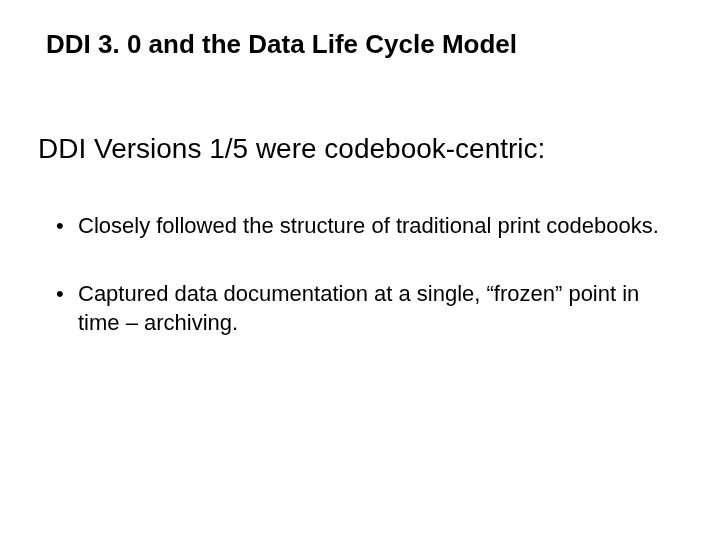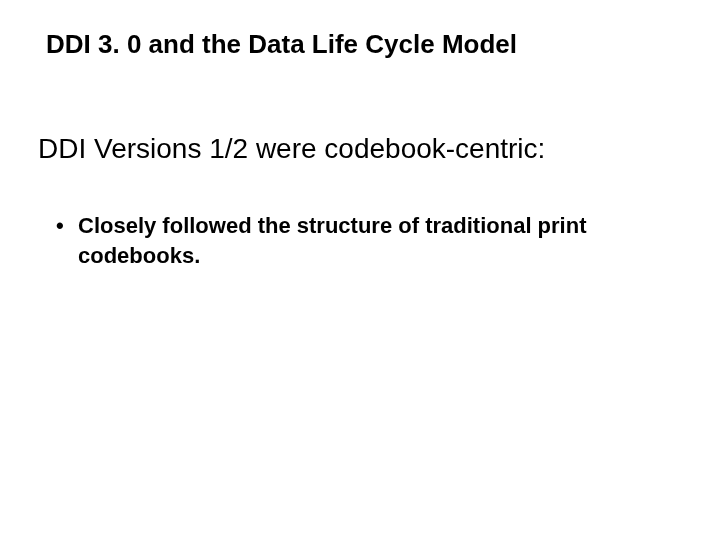--- a/index.html
+++ b/index.html
@@ -20,21 +20,20 @@
   .subtitle {
     font-size: 28px;
     font-weight: normal;
     line-height: 1.3;
     margin-bottom: 44px;
     margin-left: -10px;
   }
   ul {
     list-style: none;
     padding-left: 0;
-    font-weight: bold;
   }
   li {
     font-size: 22px;
     line-height: 1.35;
     margin-bottom: 38px;
     padding-left: 30px;
     position: relative;
   }
   li::before {
     content: "•";
@@ -42,17 +41,18 @@
     left: 8px;
     top: 0;
     font-size: 22px;
   }
 </style>
 </head>
 <body>
 
 <h1 class="title">DDI 3. 0 and the Data Life Cycle Model</h1>
 
-<h2 class="subtitle">DDI Versions 1/2 were codebook-centric:</h2>
+<h2 class="subtitle">DDI Versions 1/5 were codebook-centric:</h2>
 
 <ul>
   <li>Closely followed the structure of traditional print codebooks.</li>
+  <li>Captured data documentation at a single, “frozen” point in time – archiving.</li>
 </ul>
 
 </body></html>

